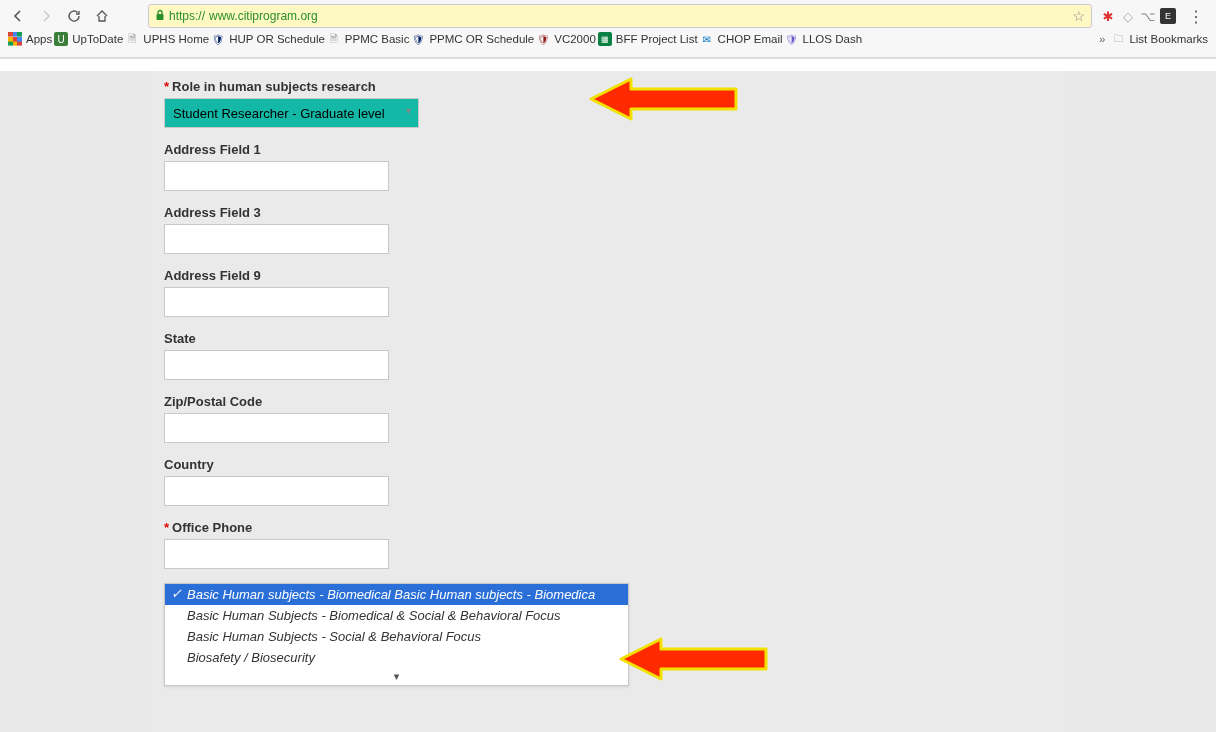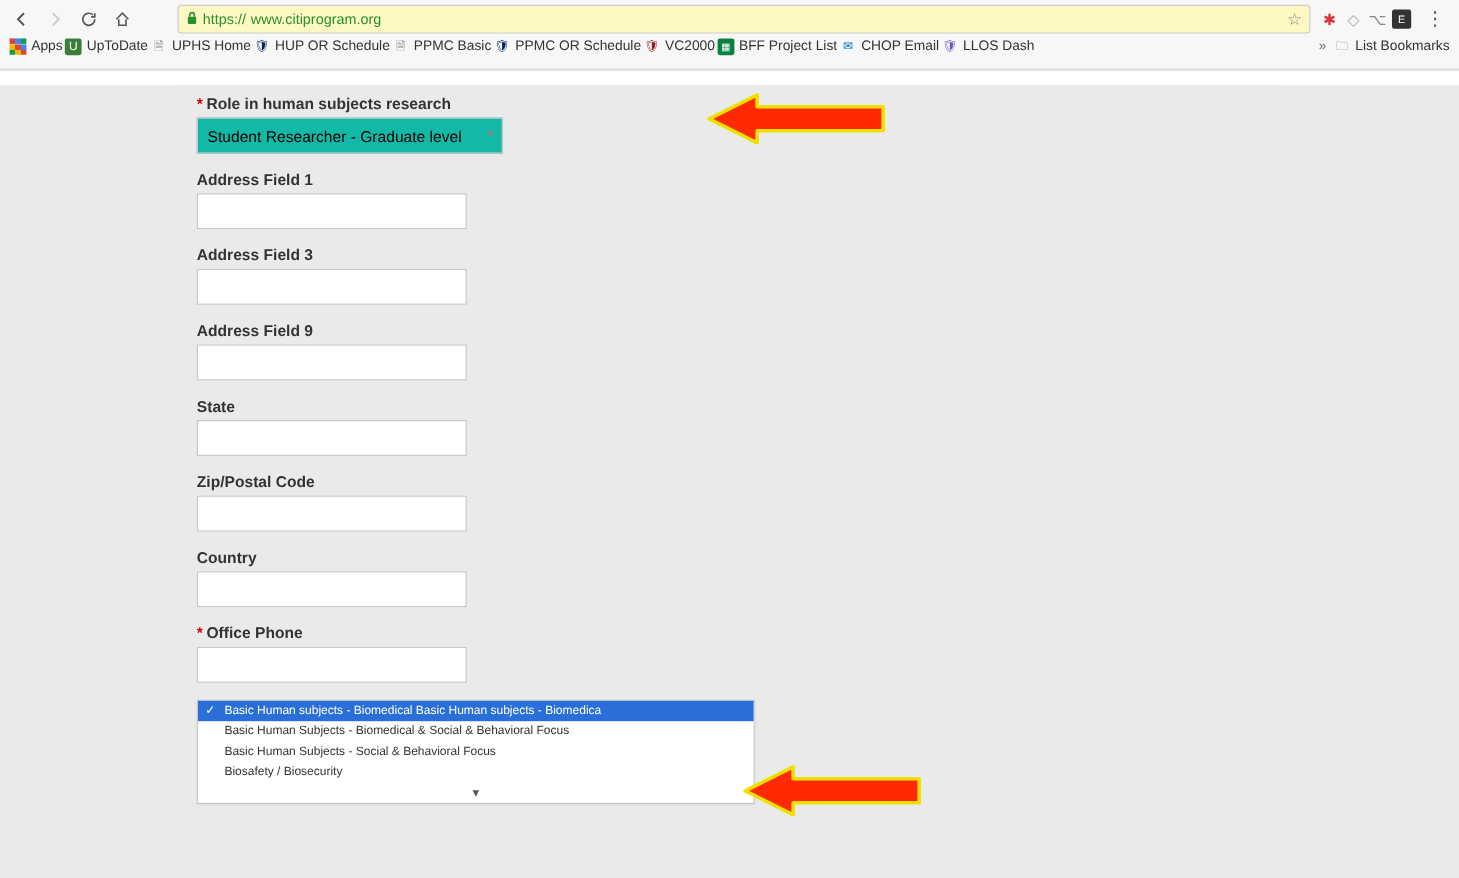--- a/index.html
+++ b/index.html
@@ -143,24 +143,25 @@
     }
     .dropdown-box {
       background: #fff;
       border: 1px solid #c8c8c8;
       width: 465px;
       box-shadow: 0 1px 3px rgba(0,0,0,0.1);
       margin-top: 8px;
     }
     .dropdown-option {
       padding: 3px 8px 3px 22px;
-      font-size: 10px;
+      font-size: 13px;
       color: #333;
       cursor: pointer;
       position: relative;
+      font-style: italic;
     }
     .dropdown-option.selected {
       background: #2a6fd8;
       color: #fff;
     }
     .dropdown-option.selected::before {
       content: "✓";
       position: absolute;
       left: 6px;
       top: 2px;

